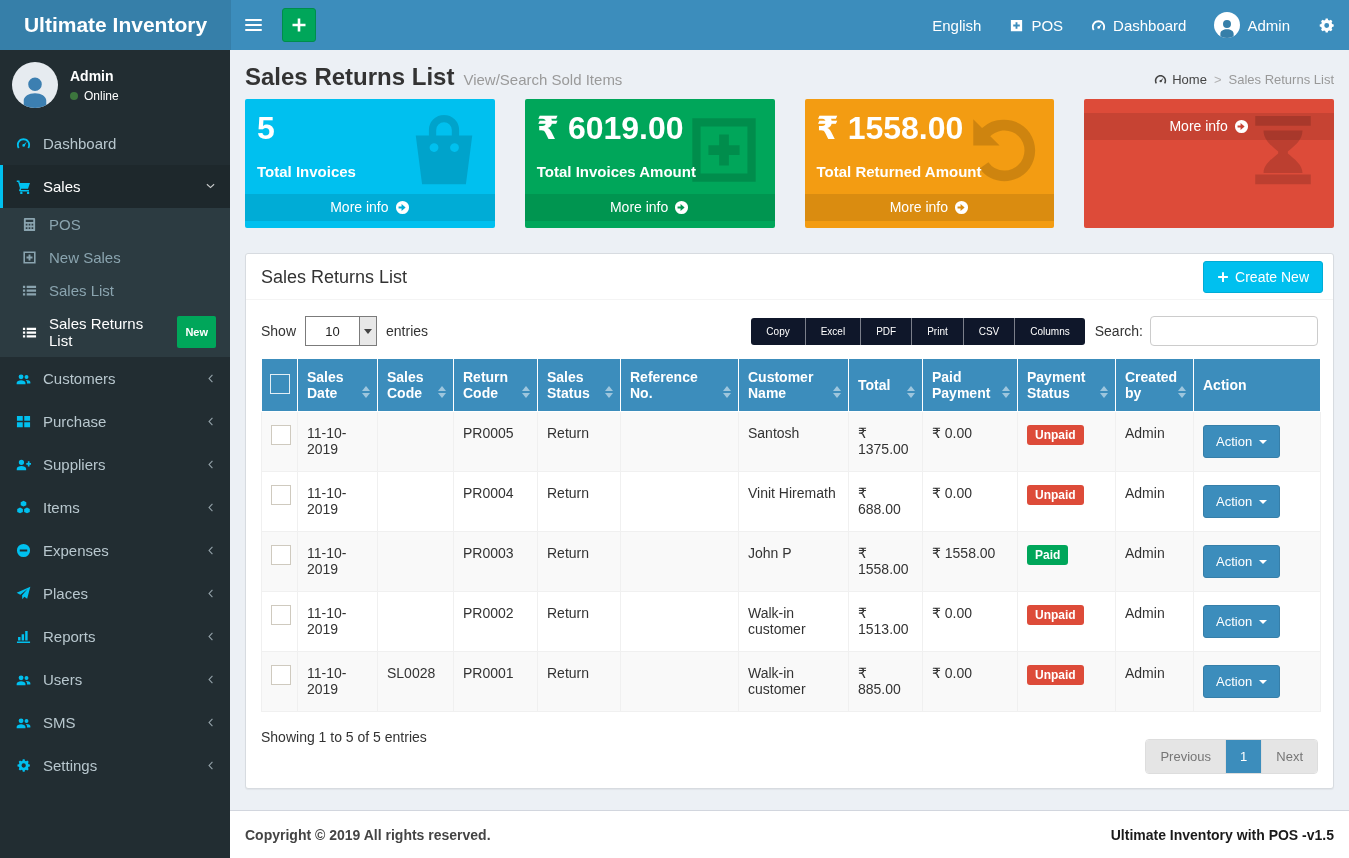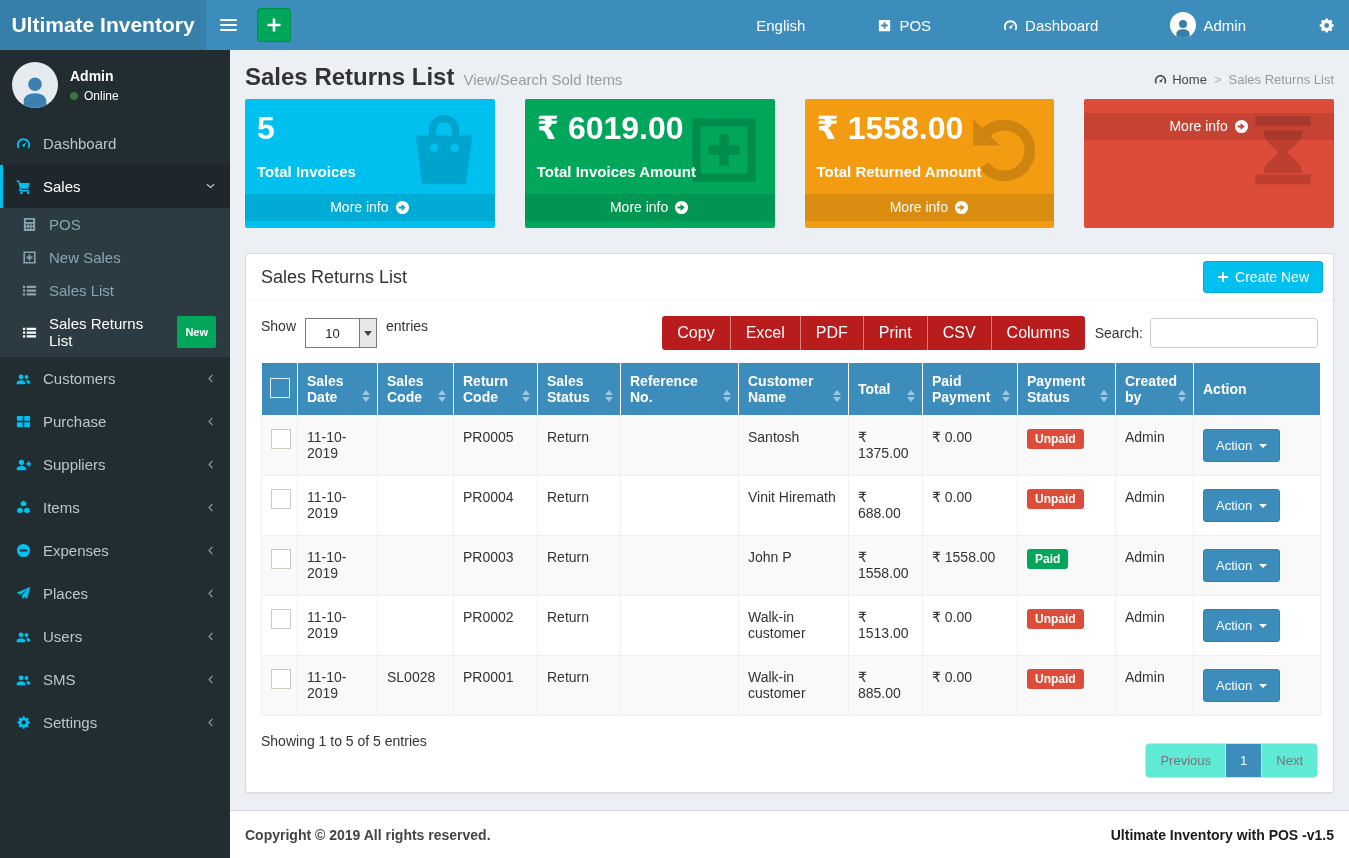--- a/index.html
+++ b/index.html
@@ -6,28 +6,28 @@
   html,body { margin:0; padding:0; }
   body {
     width:1349px; height:858px; overflow:hidden;
     font-family:"Liberation Sans","DejaVu Sans",sans-serif;
     background:#ecf0f5; position:relative;
   }
   svg { display:block; }
 
   
   .navbar { position:absolute; top:0; left:0; right:0; height:50px; background:#3c8dbc; display:flex; z-index:30; }
-  .brand { width:206px; height:50px; background:#367fa9; color:#fff; font-size:21px; font-weight:bold;
+  .brand { width:231px; height:50px; background:#367fa9; color:#fff; font-size:21px; font-weight:bold;
            display:flex; align-items:center; justify-content:center; cursor:pointer; }
   .nav-toggle { width:45px; height:50px; background:transparent; border:none; display:flex; align-items:center; justify-content:center; cursor:pointer; }
   .hamburger { display:flex; flex-direction:column; gap:3px; }
   .hamburger i { width:17px; height:2px; background:#fff; border-radius:1px; }
   .quick-add { width:34px; height:34px; margin:8px 0 0 6px; background:#00a65a; border:1px solid #008d4c; border-radius:3px;
                color:#fff; display:flex; align-items:center; justify-content:center; cursor:pointer; }
-  .nav-right { margin-left:auto; display:flex; align-items:stretch;gap:44px; }
+  .nav-right { margin-left:auto; display:flex; align-items:stretch; }
   .nav-item { display:flex; align-items:center; gap:7px; padding:0 14px; color:#fff; font-size:15px; cursor:pointer; }
   .nav-avatar { width:26px; height:26px; border-radius:50%; background:#fff; color:#367fa9; display:flex; align-items:flex-end; justify-content:center; overflow:hidden; }
 
   
   .sidebar { position:absolute; top:50px; left:0; bottom:0; width:230px; background:#222d32; z-index:20; }
   .user-panel { display:flex; align-items:center; gap:12px; padding:12px 10px 14px 12px; }
   .user-avatar { width:46px; height:46px; border-radius:50%; background:#e6ebf0; color:#3c7fb1; overflow:hidden;
                  display:flex; align-items:flex-end; justify-content:center; }
   .user-meta .u-name { color:#fff; font-weight:bold; font-size:14px; margin-bottom:5px; }
   .user-meta .u-status { color:#fff; font-size:12px; display:flex; align-items:center; gap:6px; }
@@ -67,29 +67,29 @@
 
   
   .panel { background:#fff; margin:25px 15px 0; border:1px solid #d7dbe0; border-radius:3px; position:relative;
            box-shadow:0 1px 1px rgba(0,0,0,0.05); }
   .panel-header { padding:13px 15px 11px; border-bottom:1px solid #f4f4f4; font-size:18px; color:#333; }
   .create-btn { position:absolute; right:10px; top:7px; background:#00c0ef; border:1px solid #00acd6; border-radius:3px;
                 color:#fff; font-size:14px; padding:7px 13px; display:flex; align-items:center; gap:6px; cursor:pointer; }
   .panel-body { padding:8px 15px 14px; }
 
   .controls { display:flex; align-items:center; margin:8px 0 12px; }
-  .length { display:flex; align-items:flex-start; gap:9px; font-size:14px; color:#333; }
+  .length { display:flex; align-items:center; gap:9px; font-size:14px; color:#333; }
   .dt-select { width:72px; height:30px; background:#fff; border:1px solid #7b7b7b; display:flex; align-items:stretch; cursor:pointer; }
   .dt-select .sel-val { flex:1; display:flex; align-items:center; justify-content:center; font-size:13px; color:#222; }
   .dt-select .sel-arrow { width:17px; background:#e8e8e8; border-left:1px solid #7b7b7b; display:flex; align-items:center; justify-content:center; }
   .sel-caret { width:0; height:0; border-left:4px solid transparent; border-right:4px solid transparent; border-top:5px solid #444; }
 
   .export-group { margin-left:auto; display:flex; }
-  .export-btn { background:#b91c1c; color:#fff; border:none; border-left:1px solid rgba(255,255,255,0.45);
-                padding:8px 15px; font-size:16px; cursor:pointer; }
+  .export-btn { background:#0f172a; color:#fff; border:none; border-left:1px solid rgba(255,255,255,0.45);
+                padding:8px 15px; font-size:10px; cursor:pointer; }
   .export-btn:first-child { border-left:none; border-radius:3px 0 0 3px; }
   .export-btn:last-child { border-radius:0 3px 3px 0; }
   .search-wrap { display:flex; align-items:center; gap:7px; margin-left:10px; font-size:14px; color:#333; }
   .search-wrap input { width:168px; height:30px; border:1px solid #ccc; border-radius:4px; padding:0 8px; font-size:13px;
                        font-family:inherit; outline:none; }
 
   
   table.dt { width:100%; border-collapse:collapse; table-layout:fixed; }
   table.dt thead th { background:#3c8dbc; color:#fff; font-size:14px; font-weight:bold; text-align:left;
                       padding:8px 22px 8px 9px; vertical-align:middle; height:53px; position:relative;
@@ -104,21 +104,21 @@
   .hd-checkbox { display:inline-block; width:20px; height:20px; border:1px solid rgba(255,255,255,0.85); background:transparent; cursor:pointer; }
   .row-checkbox { display:inline-block; width:20px; height:20px; border:1px solid #cfcabf; background:#fff; cursor:pointer; }
   .status-badge { display:inline-block; color:#fff; font-size:12px; font-weight:bold; padding:3px 8px; border-radius:3px; }
   .action-btn { background:#3c8dbc; border:1px solid #367fa9; border-radius:3px; color:#fff; font-size:13px;
                 padding:8px 12px; display:inline-flex; align-items:center; gap:7px; cursor:pointer; font-family:inherit; }
   .caret { width:0; height:0; border-left:4px solid transparent; border-right:4px solid transparent; border-top:4px solid #fff; }
 
   .table-footer { display:flex; justify-content:space-between; align-items:center; margin-top:17px; }
   .summary { font-size:14px; color:#333; align-self:flex-start; }
   .pagination { display:flex; border:1px solid #ddd; border-radius:4px; overflow:hidden; margin-top:10px; }
-  .page-btn { background:#5eead4; border:none; border-left:1px solid #ddd; color:#767676; font-size:13px; padding:9px 14px; cursor:pointer; font-family:inherit; }
+  .page-btn { background:#e5e5e5; border:none; border-left:1px solid #ddd; color:#767676; font-size:13px; padding:9px 14px; cursor:pointer; font-family:inherit; }
   .page-btn:first-child { border-left:none; }
   .page-btn.active { background:#3c8dbc; color:#fff; }
 
   
   .main-footer { position:absolute; left:230px; right:0; bottom:0; height:48px; background:#fff; border-top:1px solid #d2d6de;
                  display:flex; align-items:center; justify-content:space-between; padding:0 15px; z-index:20; }
   .main-footer .f-left { font-size:14px; font-weight:bold; color:#444; }
   .main-footer .f-right { font-size:14px; font-weight:bold; color:#1a1a1a; }
 </style>
 </head>
@@ -328,20 +328,33 @@
         <span>Places</span>
         <span class="mi-chevron">
           <svg width="11" height="11" viewBox="0 0 16 16" fill="currentColor" aria-hidden="true">
             <path d="M10.2 2.2L4.8 8l5.4 5.8 1.2-1.1L7 8l4.4-4.7-1.2-1.1z"></path>
           </svg>
         </span>
       </li>
       <li class="menu-item">
         <span class="mi-icon">
           <svg width="15" height="15" viewBox="0 0 16 16" fill="currentColor" aria-hidden="true">
+            <path d="M1 13.2h14v1.6H1v-1.6zM2.2 8.6h2.6v3.6H2.2V8.6zM6 5.6h2.6v6.6H6V5.6zM9.8 2h2.6v10.2H9.8V2z"></path>
+          </svg>
+        </span>
+        <span>Reports</span>
+        <span class="mi-chevron">
+          <svg width="11" height="11" viewBox="0 0 16 16" fill="currentColor" aria-hidden="true">
+            <path d="M10.2 2.2L4.8 8l5.4 5.8 1.2-1.1L7 8l4.4-4.7-1.2-1.1z"></path>
+          </svg>
+        </span>
+      </li>
+      <li class="menu-item">
+        <span class="mi-icon">
+          <svg width="15" height="15" viewBox="0 0 16 16" fill="currentColor" aria-hidden="true">
             <path d="M5.4 3.6a2.6 2.6 0 1 1 0 5.2 2.6 2.6 0 0 1 0-5.2zm5.8.6a2.1 2.1 0 1 1 0 4.2 2.1 2.1 0 0 1 0-4.2zM5.4 9.8c2.2 0 4.7 1.1 4.7 2.6v1.7H.7v-1.7c0-1.5 2.5-2.6 4.7-2.6zm5.8-.3c1.9 0 4.1 1 4.1 2.3v1.5h-3.6v-1.2c0-.9-.5-1.7-1.3-2.4.3-.1.5-.2.8-.2z"></path>
           </svg>
         </span>
         <span>Users</span>
         <span class="mi-chevron">
           <svg width="11" height="11" viewBox="0 0 16 16" fill="currentColor" aria-hidden="true">
             <path d="M10.2 2.2L4.8 8l5.4 5.8 1.2-1.1L7 8l4.4-4.7-1.2-1.1z"></path>
           </svg>
         </span>
       </li>

